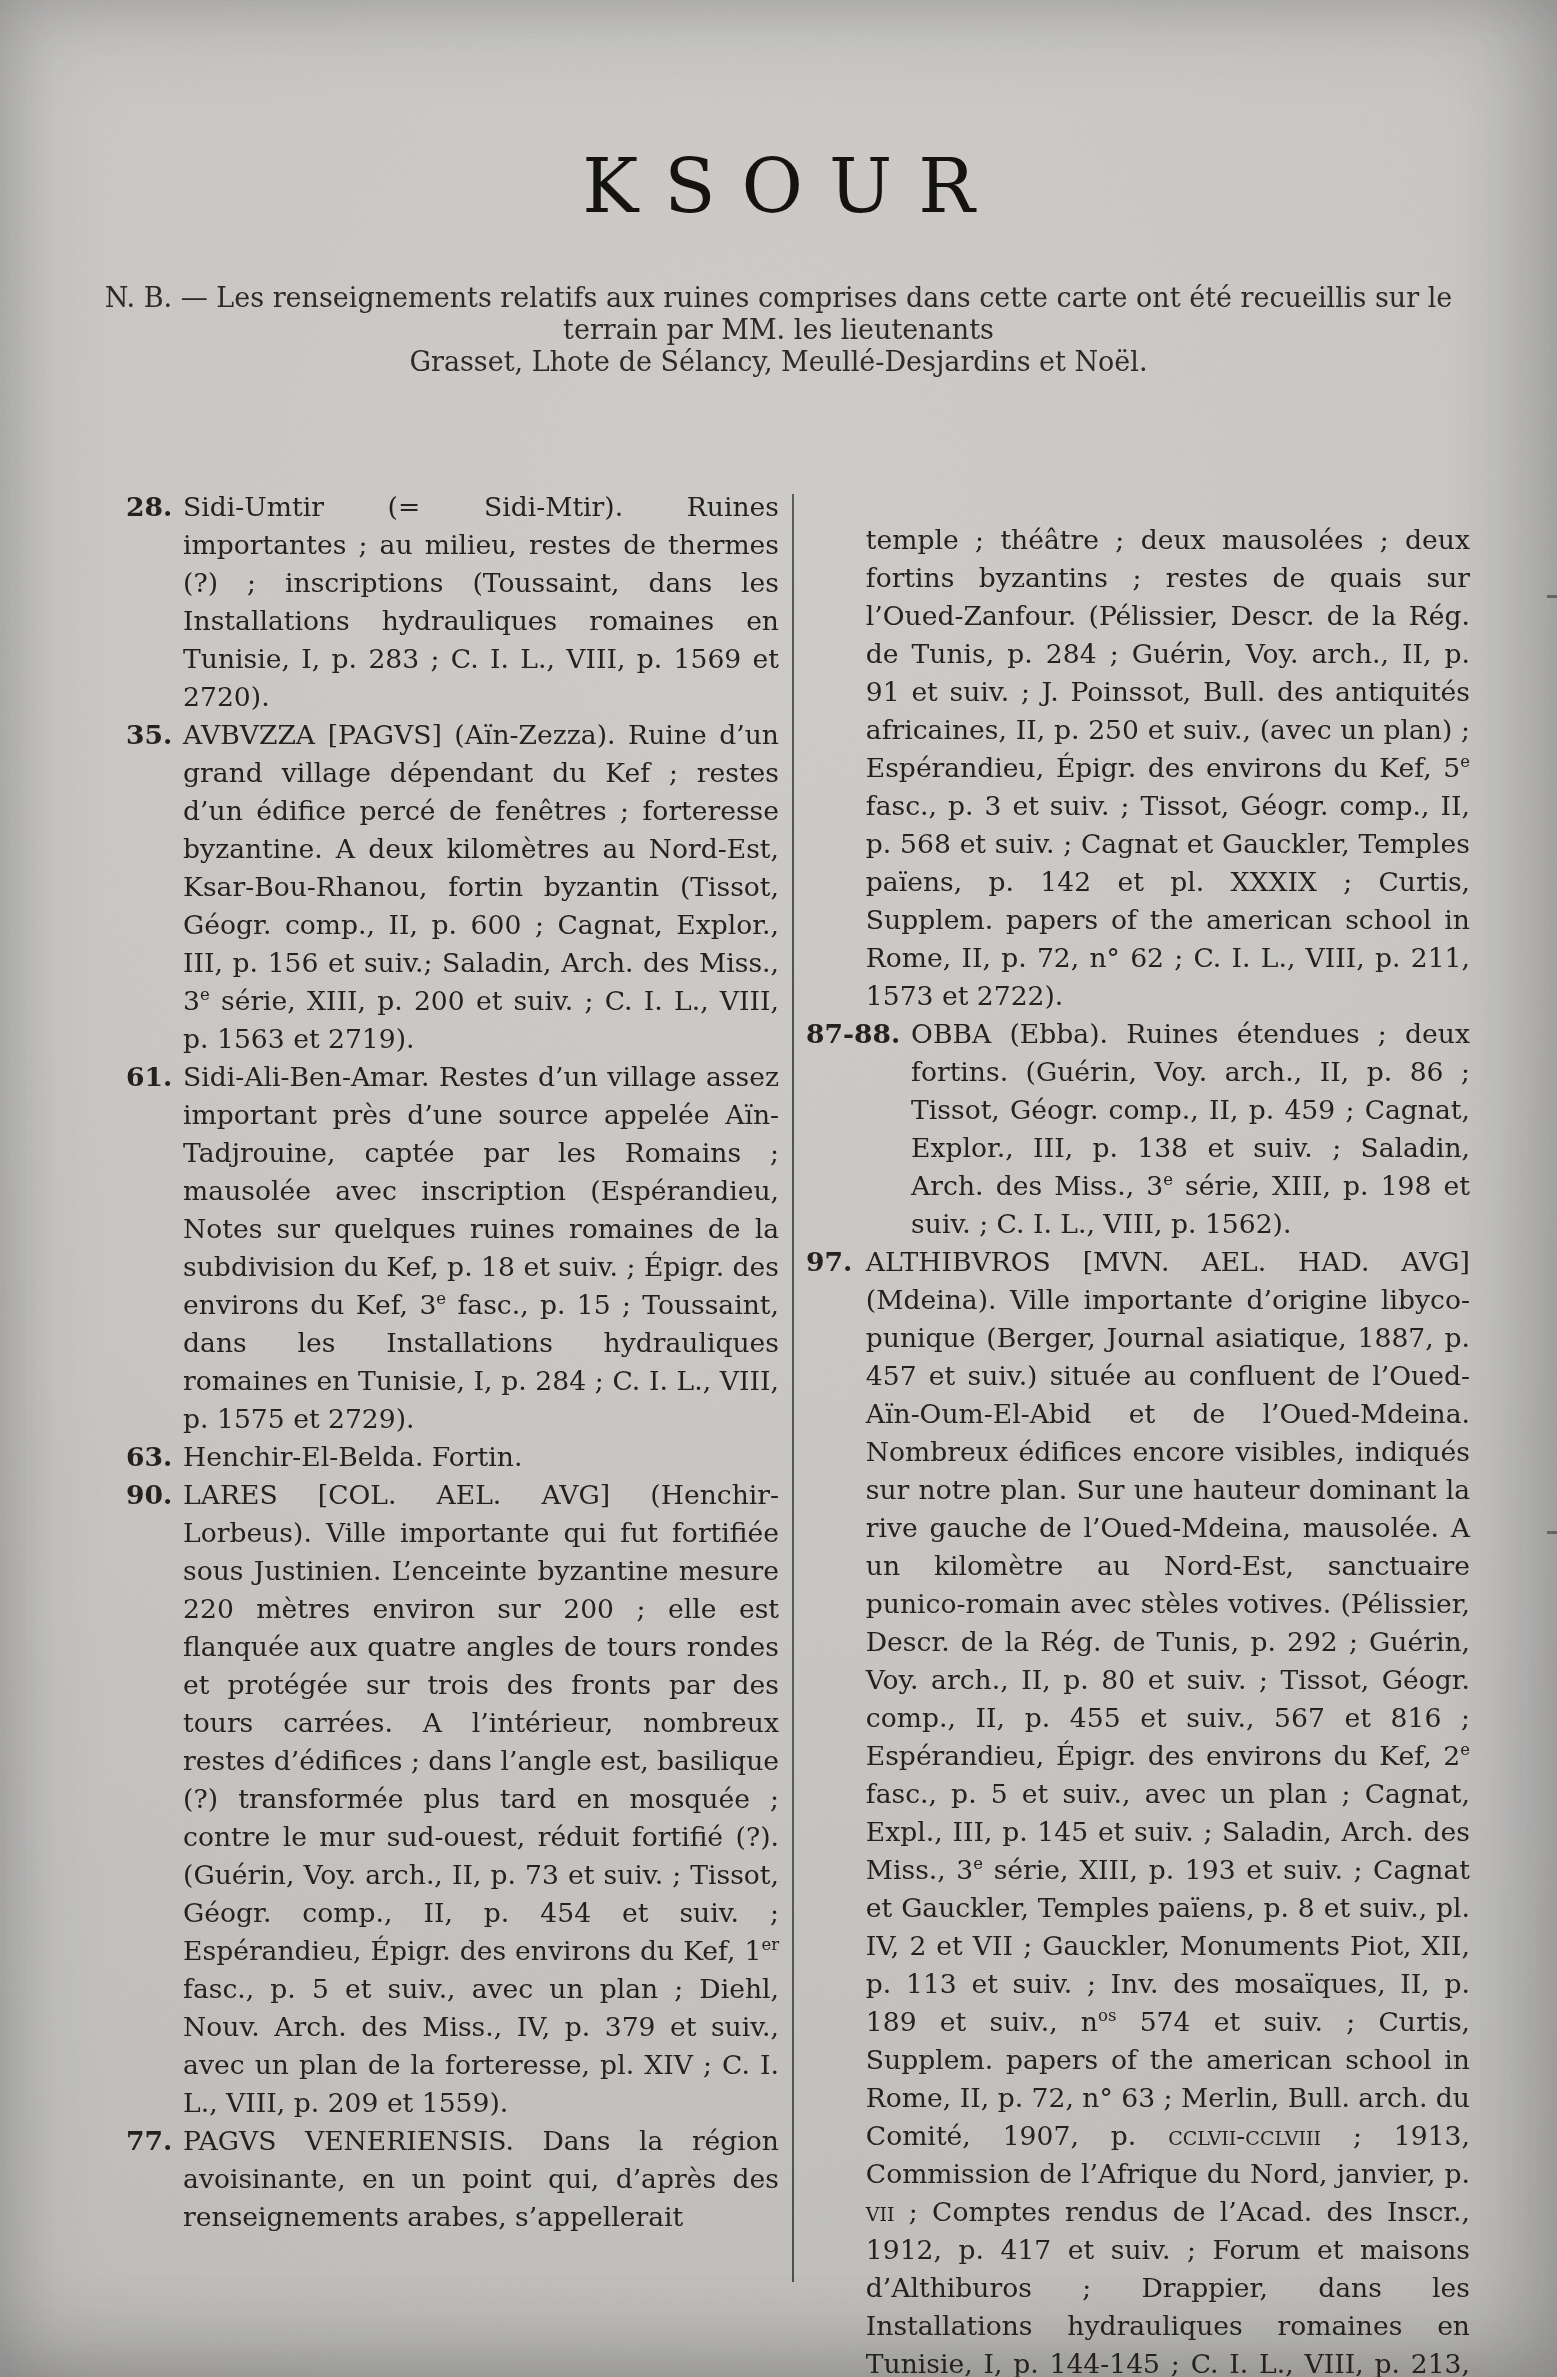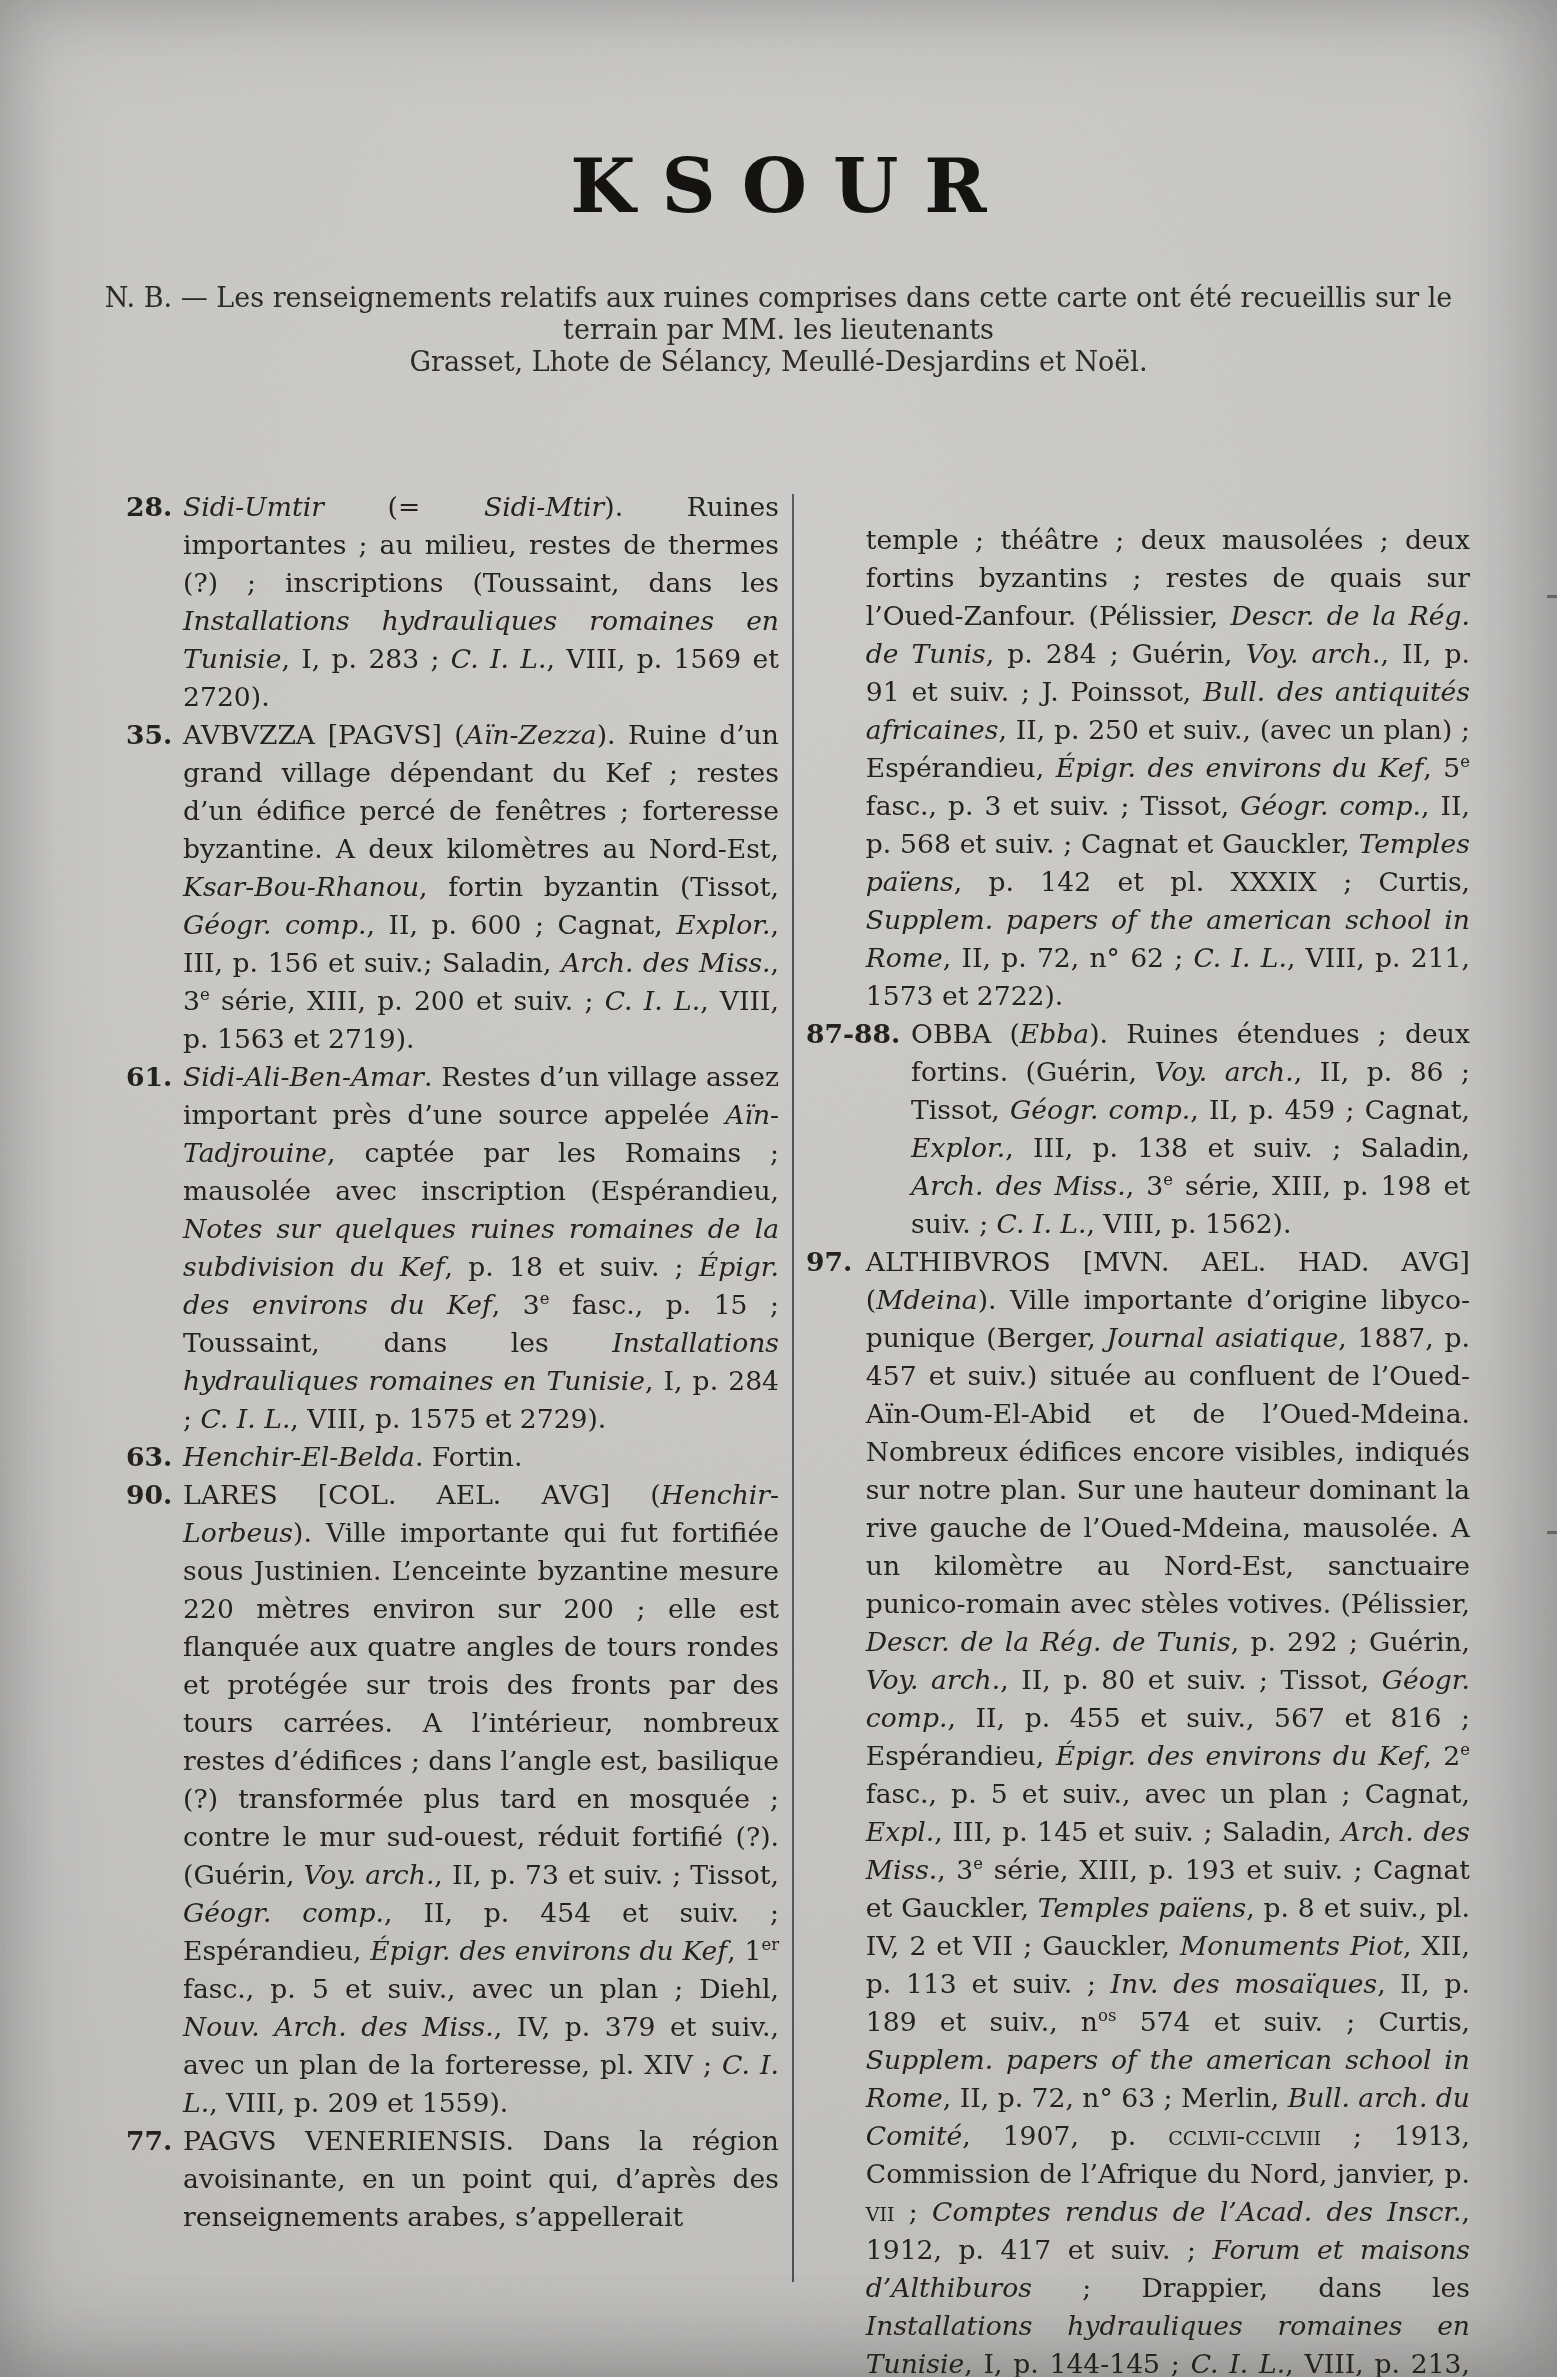--- a/index.html
+++ b/index.html
@@ -12,21 +12,21 @@
     box-shadow: inset 0 0 108px rgba(0,0,0,.16), inset -31px -23px 85px rgba(0,0,0,.14), inset 19px 0 46px rgba(0,0,0,.06);
     overflow:hidden;
     font-family:"DejaVu Serif","Liberation Serif",serif;
     color:#262421;
   }
   .grain{position:absolute;inset:0;width:100%;height:100%;opacity:.06;pointer-events:none;}
   .title{
     position:absolute;top:99px;left:0;width:100%;
     text-align:center;
     font-size:75px;line-height:1;
-    font-weight:700;
+    font-weight:400;
     letter-spacing:26px;text-indent:26px;
     color:#141311;
   }
   .note{
     position:absolute;top:282px;left:50%;transform:translateX(-50%);
     width:1394px;
     text-align:center;
     font-size:27px;line-height:32px;
     color:#2d2b28;
   }
@@ -36,21 +36,21 @@
     line-height:38px;
     text-align:justify;
     color:#24221f;
   }
   .col-left{left:126px;top:488px;width:653px;}
   .col-right{left:806px;top:521px;width:664px;}
   .entry{display:flex;align-items:flex-start;}
   .e-num{flex:0 0 auto;min-width:38px;padding-right:10.8px;white-space:nowrap;text-align:left;font-weight:bold;}
   .e-text{flex:1 1 auto;}
   .col-right .e-num{min-width:49px;}
-  .s-i{font-style:italic;}
+  .s-i{}
   .s-sup{font-size:62%;vertical-align:super;line-height:0;}
   .s-sc{font-variant:small-caps;margin-top:10px;}
   .divider{
     position:absolute;left:792px;top:494px;width:1.5px;height:1788px;
     background:linear-gradient(#3a3a3a, #2f2f2f 30%, #3d3d3d 70%, #303030);
     opacity:.78;
   }
   .edge-tick{position:absolute;right:0;width:10px;height:3.1px;background:#4a4a4a;opacity:.7;}
   .tick-1{top:595px;}
   .tick-2{top:1531px;}

